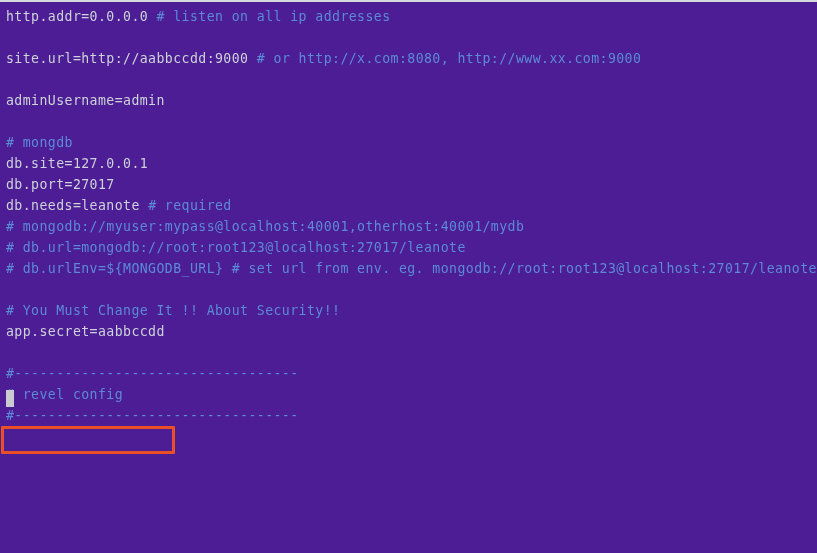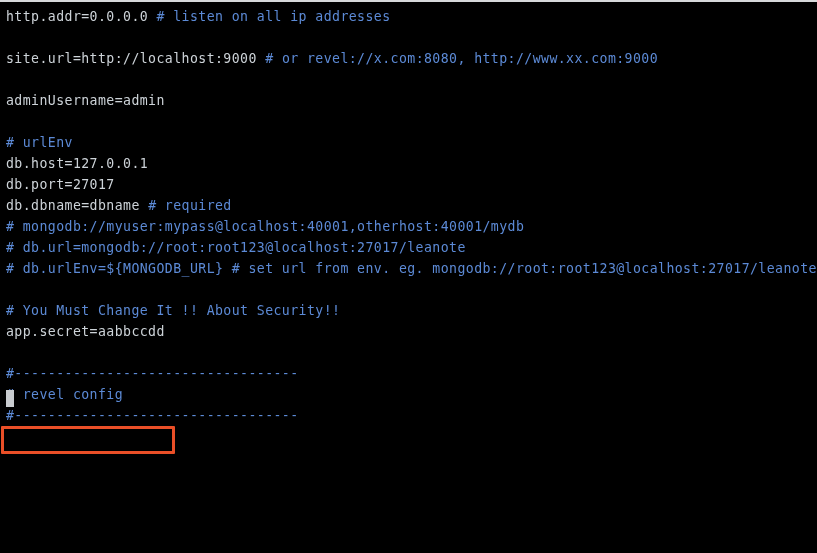--- a/index.html
+++ b/index.html
@@ -4,21 +4,21 @@
 <style>
   html, body {
     margin: 0;
     padding: 0;
     background: #121416;
   }
   #screen {
     position: relative;
     width: 817px;
     height: 553px;
-    background: #000000;
+    background: #4c1d95;
     border-top: 2px solid #d6d8da;
     box-sizing: border-box;
     overflow: hidden;
     font-family: "DejaVu Sans Mono", "Liberation Mono", monospace;
   }
   #code {
     position: absolute;
     left: 0;
     top: 0;
     padding: 4px 0 0 6px;
@@ -56,28 +56,28 @@
     pointer-events: none;
   }
 </style>
 </head>
 <body>
 
 <div id="screen">
   <div id="code">
       <div class="line"><span class="code">http.addr=0.0.0.0 </span><span class="cmt"># listen on all ip addresses</span></div>
       <div class="line blank">&nbsp;</div>
-      <div class="line"><span class="code">site.url=http://localhost:9000 </span><span class="cmt"># or revel://x.com:8080, http://www.xx.com:9000</span></div>
+      <div class="line"><span class="code">site.url=http://aabbccdd:9000 </span><span class="cmt"># or http://x.com:8080, http://www.xx.com:9000</span></div>
       <div class="line blank">&nbsp;</div>
       <div class="line"><span class="code">adminUsername=admin</span></div>
       <div class="line blank">&nbsp;</div>
-      <div class="line"><span class="cmt"># urlEnv</span></div>
-      <div class="line"><span class="code">db.host=127.0.0.1</span></div>
+      <div class="line"><span class="cmt"># mongdb</span></div>
+      <div class="line"><span class="code">db.site=127.0.0.1</span></div>
       <div class="line"><span class="code">db.port=27017</span></div>
-      <div class="line"><span class="code">db.dbname=dbname </span><span class="cmt"># required</span></div>
+      <div class="line"><span class="code">db.needs=leanote </span><span class="cmt"># required</span></div>
       <div class="line"><span class="cmt"># mongodb://myuser:mypass@localhost:40001,otherhost:40001/mydb</span></div>
       <div class="line"><span class="cmt"># db.url=mongodb://root:root123@localhost:27017/leanote</span></div>
       <div class="line"><span class="cmt"># db.urlEnv=${MONGODB_URL} # set url from env. eg. mongodb://root:root123@localhost:27017/leanote</span></div>
       <div class="line blank">&nbsp;</div>
       <div class="line"><span class="cmt"># You Must Change It !! About Security!!</span></div>
       <div class="line"><span class="code">app.secret=aabbccdd</span></div>
       <div class="line blank">&nbsp;</div>
       <div class="line"><span class="cmt">#----------------------------------</span></div>
       <div class="line"><span class="cmt"># revel config</span></div>
       <div class="line"><span class="cmt">#----------------------------------</span></div>

